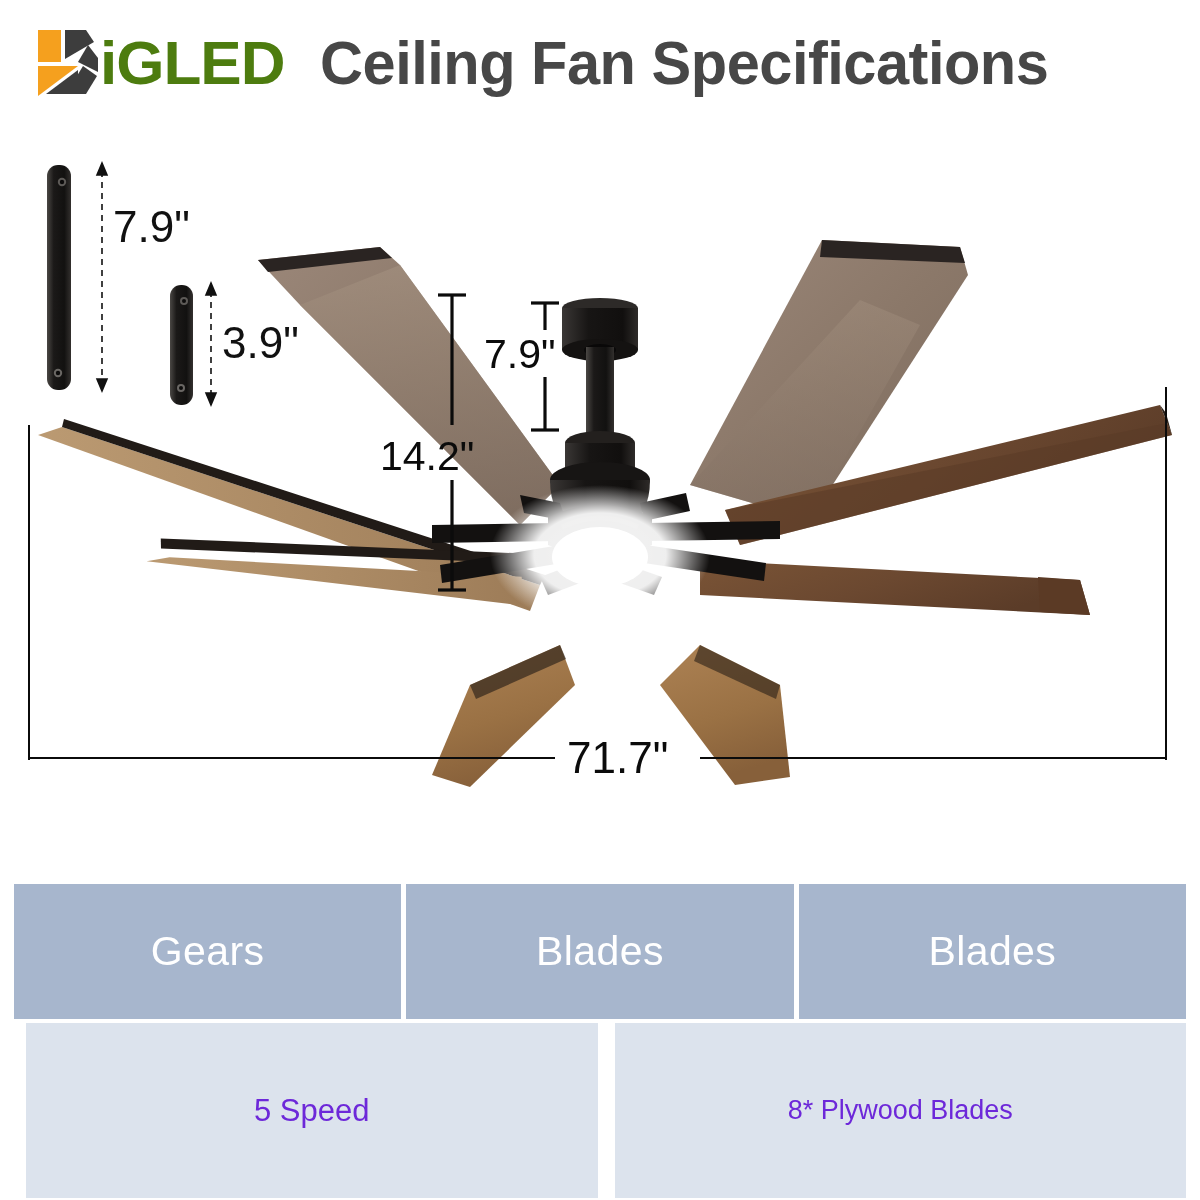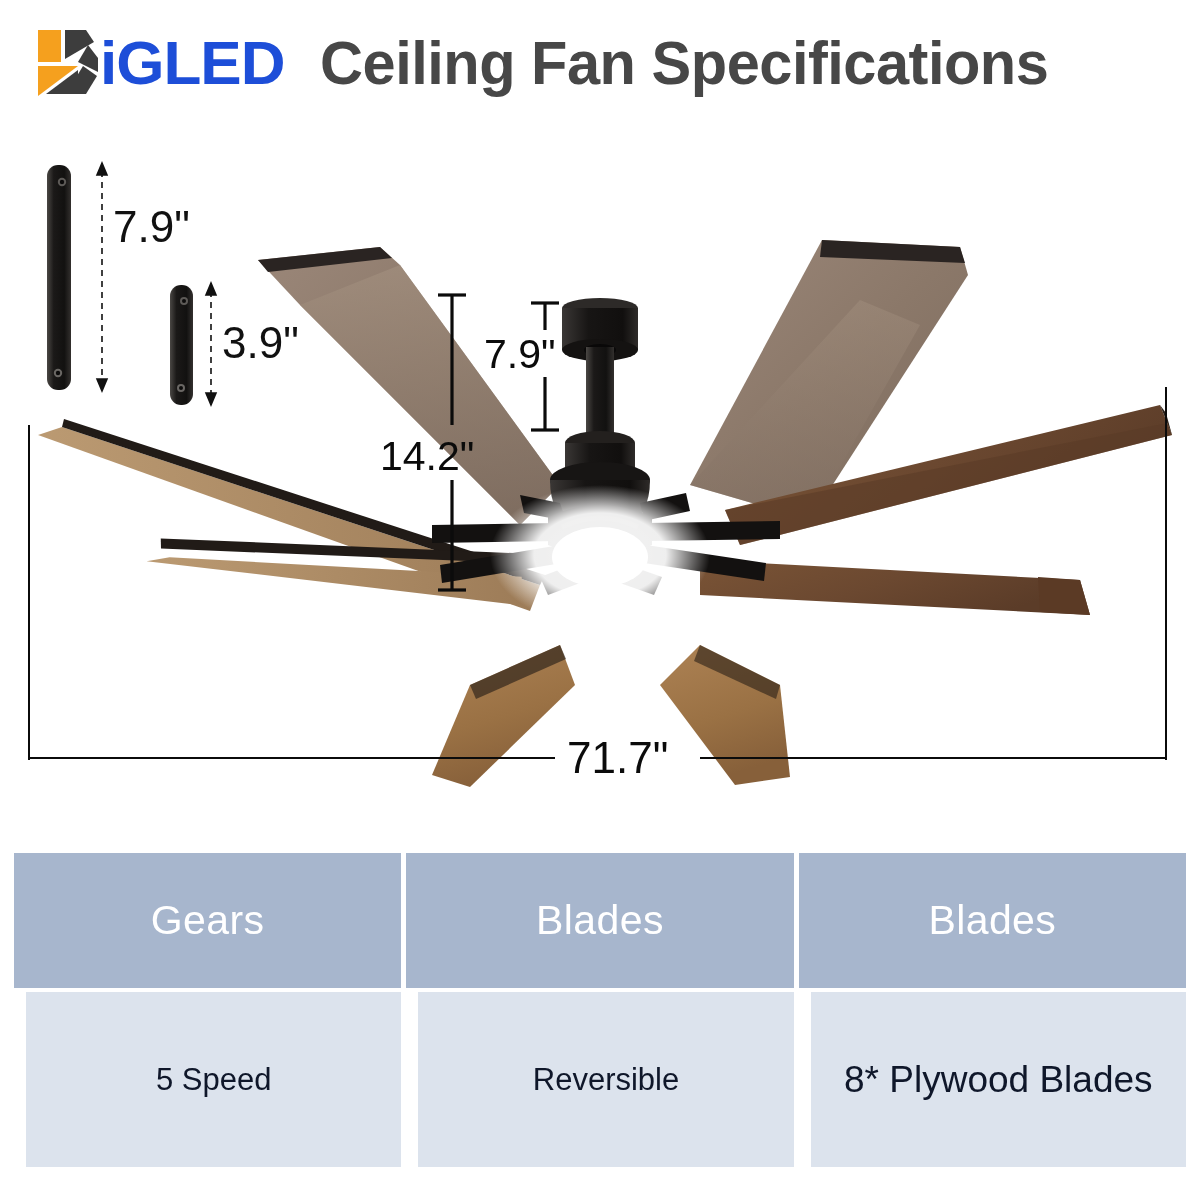--- a/index.html
+++ b/index.html
@@ -12,64 +12,64 @@
   }
   .page{position:relative;width:1200px;height:1200px;}
 
   
   .header{
     position:absolute;left:0;top:0;width:1200px;height:125px;
     display:flex;align-items:center;padding-left:28px;box-sizing:border-box;
   }
   .logo-mark{width:74px;height:74px;flex:0 0 auto;margin-right:2px;}
   .logo-word{
-    font-size:62px;font-weight:bold;color:#1d4ed8;
+    font-size:62px;font-weight:bold;color:#4d7c0f;
     letter-spacing:-1px;line-height:1;
     font-family:"Liberation Sans", sans-serif;
     margin-left:-4px;
   }
   .title{
     font-size:62px;font-weight:bold;color:#474747;
     margin-left:36px;letter-spacing:-0.5px;line-height:1;
     transform:scaleX(0.96);transform-origin:left center;
   }
 
   
   .illus{position:absolute;left:0;top:125px;width:1200px;height:715px;}
   .illus svg{display:block;}
 
   
   .spec-table{
-    position:absolute;left:14px;top:853px;width:1172px;
+    position:absolute;left:14px;top:884px;width:1172px;
   }
   .row{display:flex;width:100%;}
   .row.head{height:135px;margin-bottom:4px;}
   .row.body{height:175px;}
   .cell{
     flex:1 1 0;
     display:flex;align-items:center;justify-content:center;
     box-sizing:border-box;
     margin-right:5px;
   }
   .cell:last-child{margin-right:0;text-align:center;}
   .row.head .cell{
     background:#a7b6cd;
     color:#ffffff;
     font-size:41px;
     letter-spacing:0.4px;
   }
   .row.body .cell{
     background:#dce3ed;
-    color:#0f172a;
+    color:#6d28d9;
     font-size:31px;
     margin-left:12px;
   }
   .row.body .cell.c0,.row.body .cell.c1{font-size:31px;}
   .row.body .cell.c2{font-size:30px;}
-  .row.body .cell.c3{font-size:37px;}
+  .row.body .cell.c3{font-size:27px;}
 </style>
 </head>
 <body>
 
 <div class="page">
 
   <div class="header">
 
     <span class="logo-mark">
       <svg viewBox="0 0 74 74" width="74" height="74">
@@ -279,19 +279,18 @@
   <div class="spec-table">
 
     <div class="row head">
       <div class="cell c0">Gears</div>
       <div class="cell c2">Blades</div>
       <div class="cell c3">Blades</div>
     </div>
 
     <div class="row body">
       <div class="cell c0">5 Speed</div>
-      <div class="cell c1">Reversible</div>
       <div class="cell c3">8* Plywood Blades</div>
     </div>
 
   </div>
 
 </div>
 
 </body></html>

